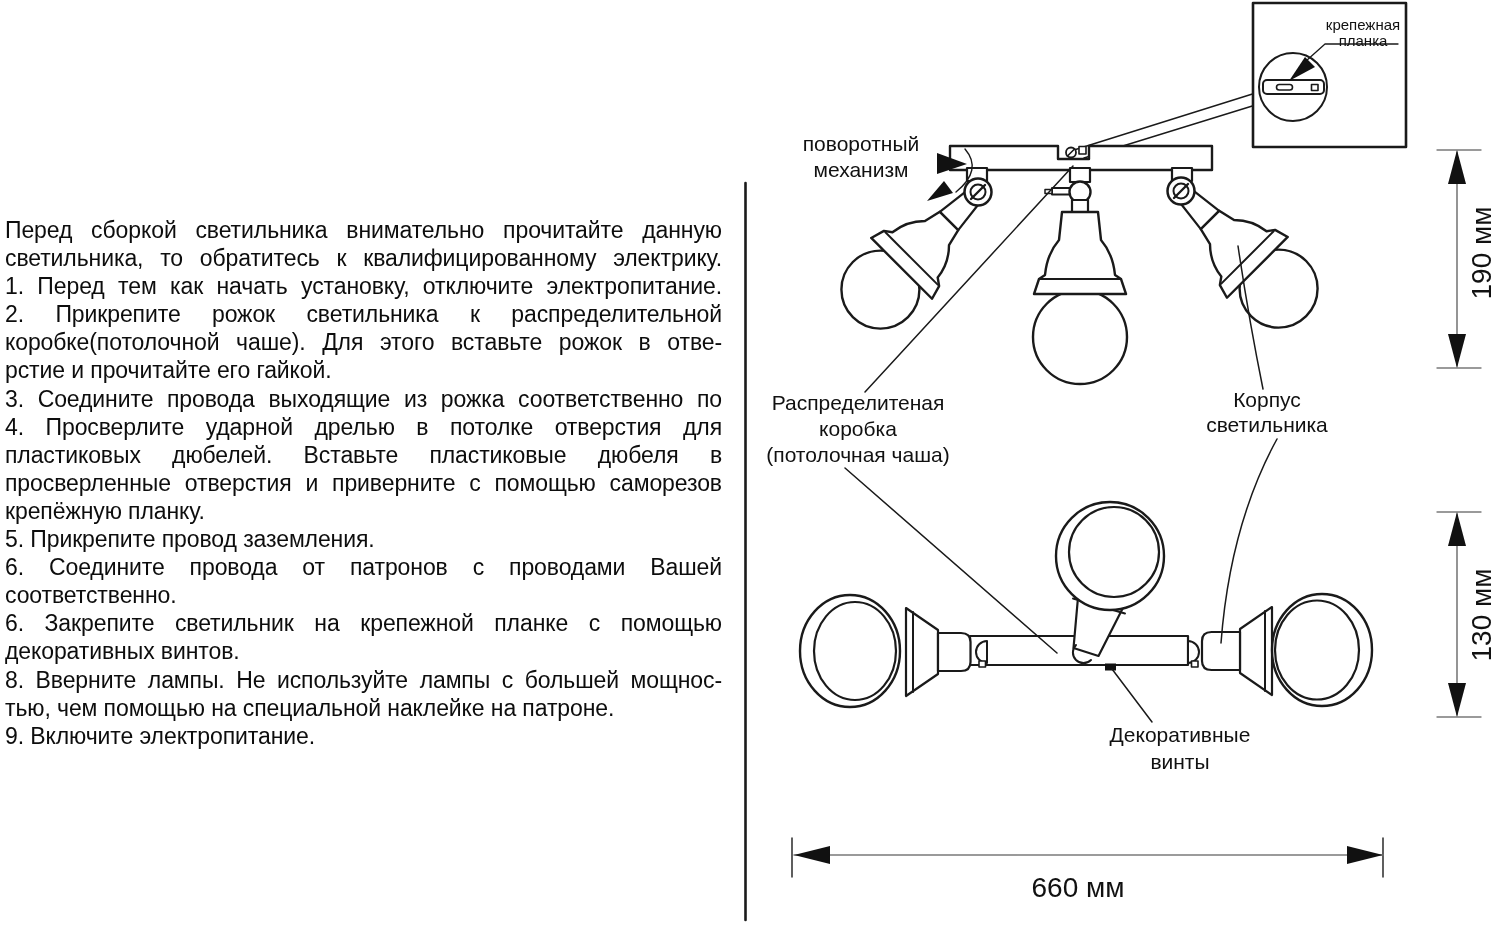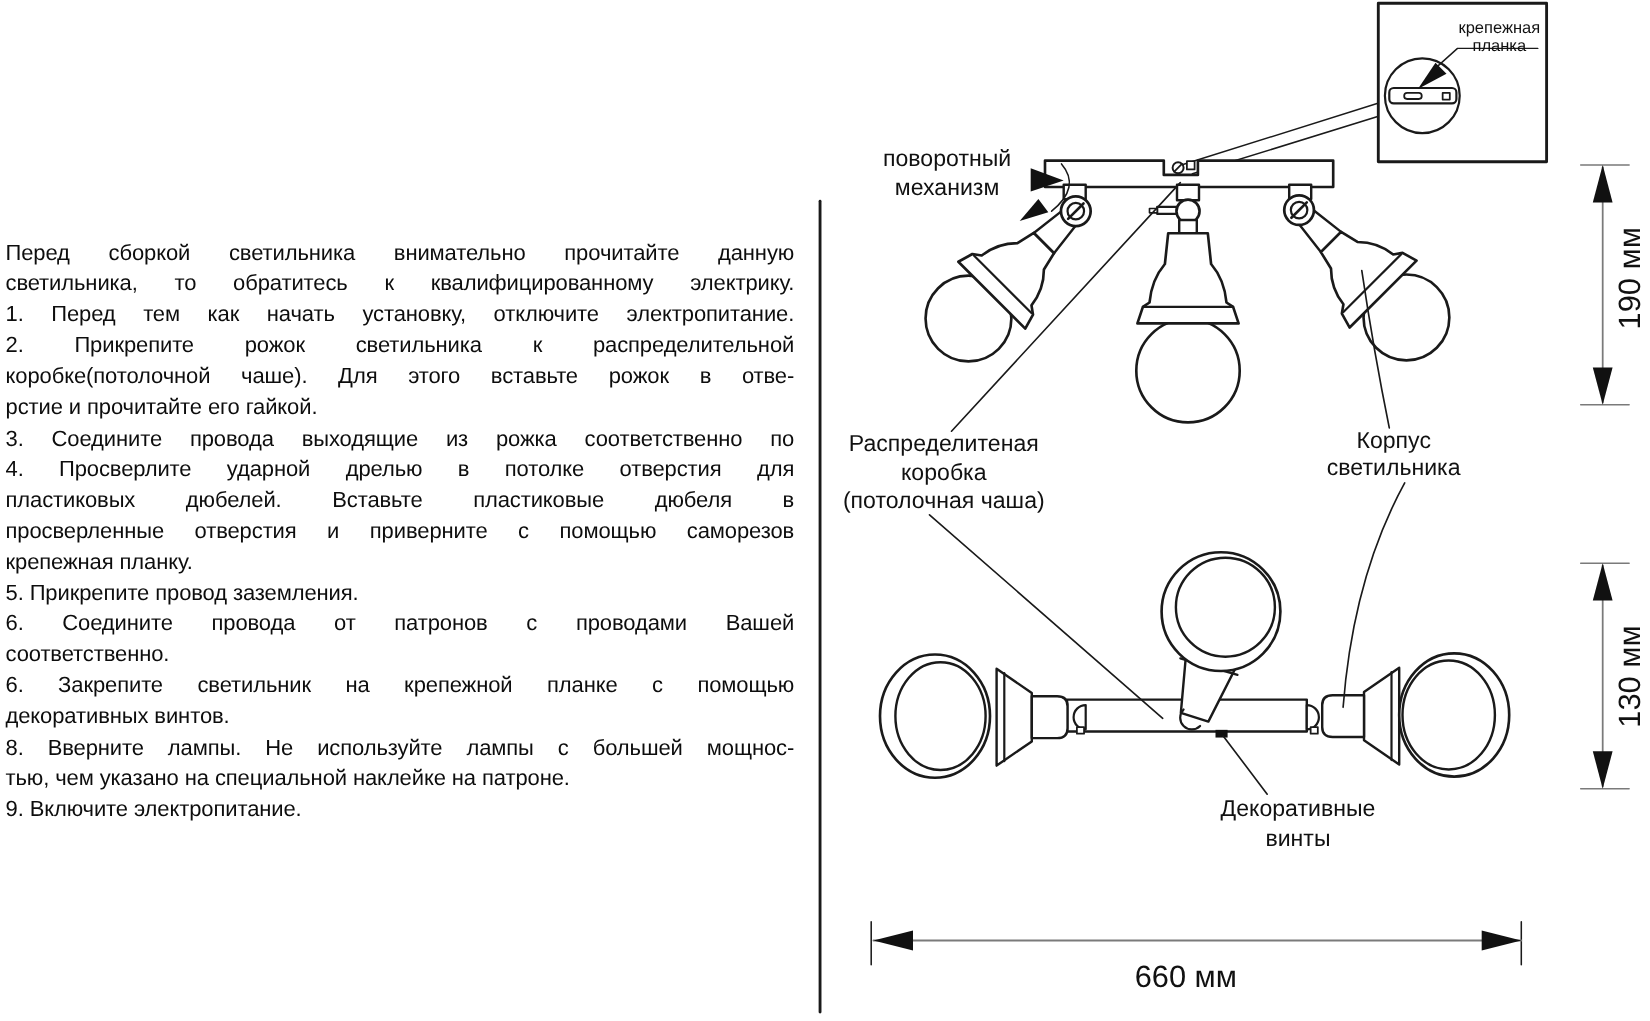--- a/index.html
+++ b/index.html
@@ -1,19 +1,19 @@
 <!DOCTYPE html>
 <html><head>
 <meta charset="utf-8">
 <style>
   html,body{margin:0;padding:0;background:#ffffff;}
   body{width:1500px;height:928px;position:relative;overflow:hidden;
        font-family:"Liberation Sans", sans-serif;color:#111;}
   .instr{position:absolute;left:5px;top:216px;width:717px;}
-  .instr .line{font-size:20px;line-height:28.1px;white-space:nowrap;
+  .instr .line{font-size:23px;line-height:28.1px;white-space:nowrap;
                letter-spacing:-0.1px;color:#0d0d0d;}
   .instr .line.j{white-space:normal;text-align:justify;text-align-last:justify;}
   svg text{fill:#111;}
   .lbl{font-size:21px;}
   .lbl-small{font-size:15px;}
   .dim{font-size:28px;}
 </style>
 </head>
 <body>
 
@@ -21,28 +21,28 @@
   <div class="line j">Перед сборкой светильника внимательно прочитайте данную</div>
   <div class="line j">светильника, то обратитесь к квалифицированному электрику.</div>
   <div class="line j">1. Перед тем как начать установку, отключите электропитание.</div>
   <div class="line j">2. Прикрепите рожок светильника к распределительной</div>
   <div class="line j">коробке(потолочной чаше). Для этого вставьте рожок в отве-</div>
   <div class="line">рстие и прочитайте его гайкой.</div>
   <div class="line j">3. Соедините провода выходящие из рожка соответственно по</div>
   <div class="line j">4. Просверлите ударной дрелью в потолке отверстия для</div>
   <div class="line j">пластиковых дюбелей. Вставьте пластиковые дюбеля в</div>
   <div class="line j">просверленные отверстия и приверните с помощью саморезов</div>
-  <div class="line">крепежная планку.</div>
+  <div class="line">крепёжную планку.</div>
   <div class="line">5. Прикрепите провод заземления.</div>
   <div class="line j">6. Соедините провода от патронов с проводами Вашей</div>
   <div class="line">соответственно.</div>
   <div class="line j">6. Закрепите светильник на крепежной планке с помощью</div>
   <div class="line">декоративных винтов.</div>
   <div class="line j">8. Вверните лампы. Не используйте лампы с большей мощнос-</div>
-  <div class="line">тью, чем указано на специальной наклейке на патроне.</div>
+  <div class="line">тью, чем помощью на специальной наклейке на патроне.</div>
   <div class="line">9. Включите электропитание.</div>
 </div>
 
 <svg style="position:absolute;left:740px;top:0;" width="760" height="928" viewBox="740 0 760 928" xmlns="http://www.w3.org/2000/svg">
 
   <g stroke="#1a1a1a" fill="none" stroke-linecap="round" stroke-linejoin="round">
 
     <line x1="745.5" y1="183" x2="745.5" y2="920" stroke-width="2.6"></line>
 
     <g>

